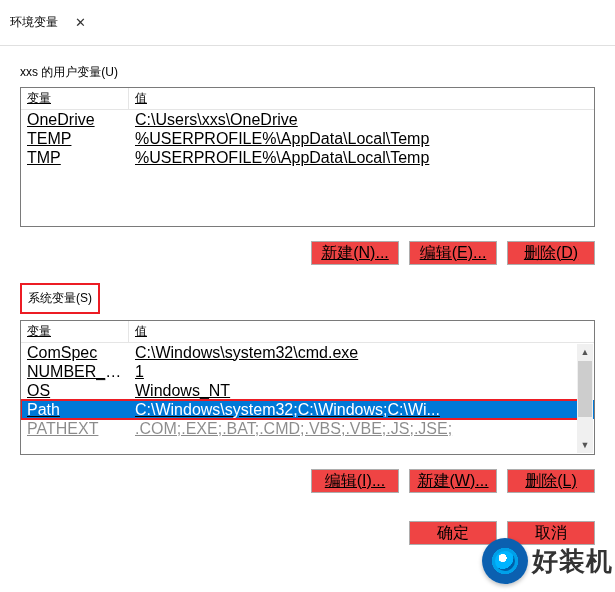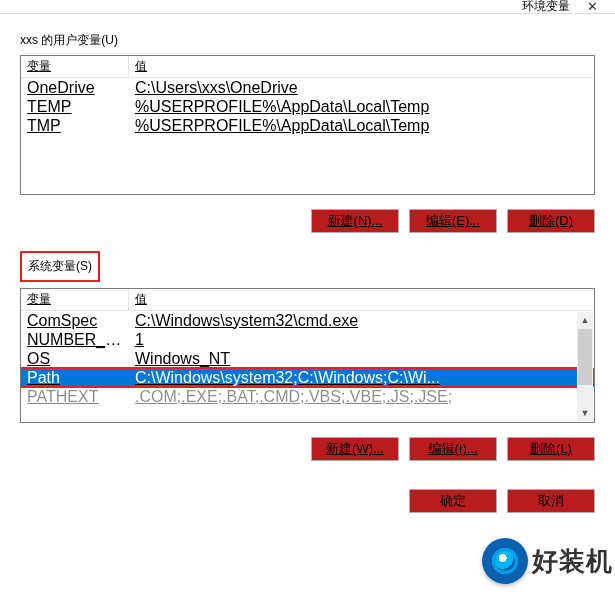--- a/index.html
+++ b/index.html
@@ -6,25 +6,25 @@
   body {
     font-family: "Microsoft YaHei", "Segoe UI", sans-serif;
     font-size: 12px;
     background: #fff;
     width: 615px;
     height: 592px;
     position: relative;
     overflow: hidden;
   }
   .titlebar {
-    height: 14px;
+    height: 46px;
     border-bottom: 1px solid #e0e0e0;
     display: flex;
     align-items: center;
-    justify-content: flex-end;
+    justify-content: flex-start;
     padding: 0 0 0 10px;
     background: #fff;
   }
   .titlebar-title { font-size: 12px; color: #000; }
   .close-btn {
     width: 45px;
     height: 30px;
     display: flex;
     align-items: center;
     justify-content: center;
@@ -140,22 +140,22 @@
     display: flex;
     justify-content: flex-end;
     gap: 10px;
     margin-top: 14px;
     margin-bottom: 18px;
   }
   .btn {
     min-width: 88px;
     height: 24px;
     border: 1px solid #adadad;
-    background: #b91c1c;
-    font-size: 13px;
+    background: #ef4444;
+    font-size: 16px;
     color: #000;
     cursor: pointer;
     padding: 0 0;
     display: inline-flex;
     align-items: center;
     justify-content: center;
   }
   .dialog-footer {
     display: flex;
     justify-content: flex-end;
@@ -264,22 +264,22 @@
           <div class="cval clipped">.COM;.EXE;.BAT;.CMD;.VBS;.VBE;.JS;.JSE;</div>
         </div>
       </div>
       <div class="sys-scrollbar">
         <div class="arrow">▲</div>
         <div class="thumb"></div>
         <div class="arrow">▼</div>
       </div>
     </div>
     <div class="btn-row" style="margin-top:0;">
+      <button class="btn">编辑(I)...</button>
       <button class="btn">新建(W)...</button>
-      <button class="btn">编辑(I)...</button>
       <button class="btn">删除(L)</button>
     </div>
   </div>
 
 </div>
 
 <div class="dialog-footer">
   <button class="btn">确定</button>
   <button class="btn">取消</button>
 </div>

